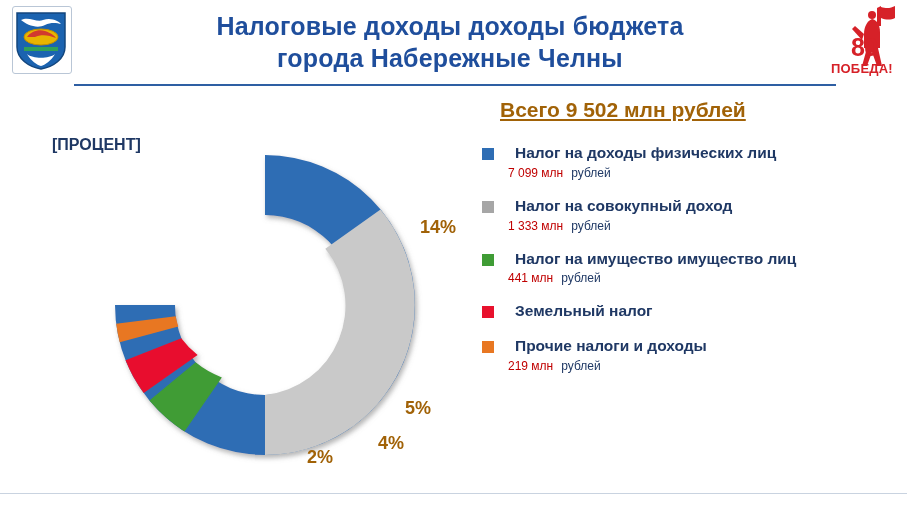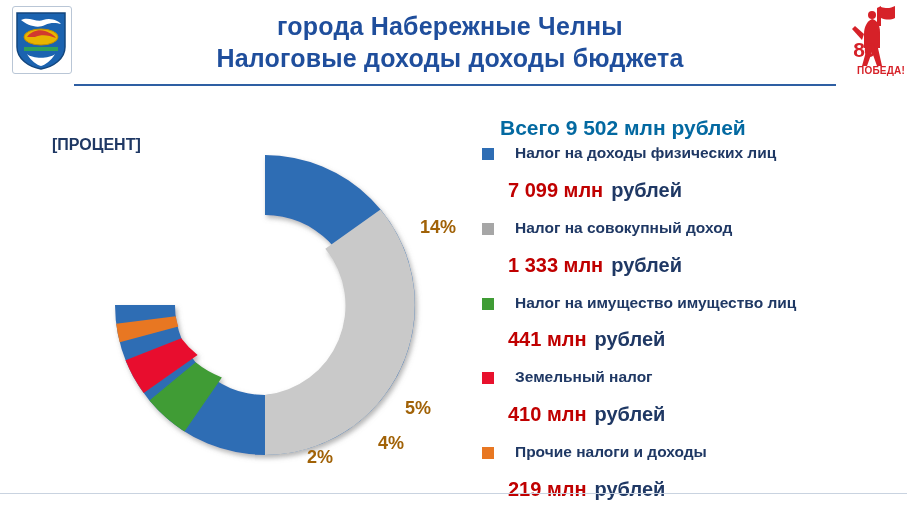--- a/index.html
+++ b/index.html
@@ -63,32 +63,32 @@
     top: 4px;
     width: 66px;
     height: 74px;
   }
   .pobeda-text {
     position: absolute;
     left: 0;
     bottom: 16px;
     width: 66px;
     text-align: center;
-    font-size: 21px;
+    font-size: 25px;
     font-weight: bold;
     color: #d62128;
     letter-spacing: -1px;
   }
   .pobeda-sub {
     position: absolute;
-    left: 8px;
+    left: 0;
     bottom: 2px;
     width: 66px;
-    text-align: right;
-    font-size: 10px;
+    text-align: left;
+    font-size: 13px;
     font-weight: bold;
     color: #d62128;
     letter-spacing: 0.2px;
   }
 
   
   .footer-rule {
     position: absolute;
     left: 0;
     bottom: 18px;
@@ -135,25 +135,26 @@
   .right-col {
     position: absolute;
     left: 470px;
     top: 96px;
     width: 425px;
     height: 400px;
   }
   .total {
     position: absolute;
     left: 30px;
-    top: 20px;
+    top: 2px;
     font-size: 21px;
     font-weight: bold;
-    color: #0369a1;
+    color: #a16207;
     white-space: nowrap;
+    text-decoration: underline;
   }
   .legend {
     position: absolute;
     left: 10px;
     top: 48px;
     width: 415px;
   }
   .legend-item {
     position: relative;
     margin-bottom: 17px;
@@ -170,24 +171,24 @@
     display: block;
     font-size: 15.5px;
     font-weight: bold;
     color: #1f3864;
     line-height: 1.15;
     white-space: nowrap;
     margin-left: 13px;
   }
   .legend-value {
     display: block;
-    margin-top: 17px;
+    margin-top: 4px;
     margin-left: 6px;
-    font-size: 20px;
-    font-weight: bold;
+    font-size: 12px;
+    font-weight: normal;
     color: #c00000;
     white-space: nowrap;
   }
   .legend-value .unit {
     color: #1f3864;
     margin-left: 8px;
   }
 </style>
 </head>
 <body>
@@ -199,22 +200,22 @@
       <path d="M4 6 H52 V40 C52 52 40 60 28 62 C16 60 4 52 4 40 Z" fill="#1b63b0" stroke="#13467d" stroke-width="1.5"></path>
       <path d="M8 13 C16 9 24 16 30 13 C38 10 46 14 48 17 C44 16 38 15 32 18 C24 22 14 18 8 13 Z" fill="#ffffff"></path>
       <ellipse cx="28" cy="30" rx="17" ry="8" fill="#e8b400" stroke="#c08f00" stroke-width="1"></ellipse>
       <path d="M14 30 C18 24 26 22 32 24 C38 26 42 29 43 31 C36 28 28 27 22 30 Z" fill="#d23a2e"></path>
       <path d="M11 40 H45 V44 H11 Z" fill="#2fa05a"></path>
       <path d="M14 47 C20 52 36 52 42 47 C38 54 32 58 28 59 C24 58 18 54 14 47 Z" fill="#ffffff"></path>
     </svg>
   </div>
 
   <div class="header-title">
+    <div>Налоговые доходы доходы бюджета</div>
     <div>города Набережные Челны</div>
-    <div>Налоговые доходы доходы бюджета</div>
   </div>
 
   <div class="pobeda">
     <svg width="66" height="74" viewBox="0 0 66 74">
       <path d="M46 4 L50 2 L50 22 L46 22 Z" fill="#d62128"></path>
       <path d="M50 3 C56 5 60 4 64 2 L64 14 C60 16 55 16 50 14 Z" fill="#d62128"></path>
       <circle cx="41" cy="11" r="4" fill="#d62128"></circle>
       <path d="M41 15 C36 17 33 23 33 30 L33 44 L49 44 L49 28 C49 21 46 16 41 15 Z" fill="#d62128"></path>
       <path d="M33 30 L24 22 L21 25 L31 36 Z" fill="#d62128"></path>
       <path d="M36 44 L31 62 L36 62 L41 48 L46 62 L51 62 L47 44 Z" fill="#d62128"></path>
@@ -299,21 +300,20 @@
 
     <div class="legend-item">
       <span class="legend-swatch" style="background:#3f9c35"></span>
       <span class="legend-label">Налог на имущество имущество лиц</span>
       <span class="legend-value"><span>441 млн</span><span class="unit">рублей</span></span>
     </div>
 
     <div class="legend-item">
       <span class="legend-swatch" style="background:#e8112d"></span>
       <span class="legend-label">Земельный налог</span>
-      <span class="legend-value"><span>410 млн</span><span class="unit">рублей</span></span>
     </div>
 
     <div class="legend-item">
       <span class="legend-swatch" style="background:#e87722"></span>
       <span class="legend-label">Прочие налоги и доходы</span>
       <span class="legend-value"><span>219 млн</span><span class="unit">рублей</span></span>
     </div>
 
   </div>
 </div>

